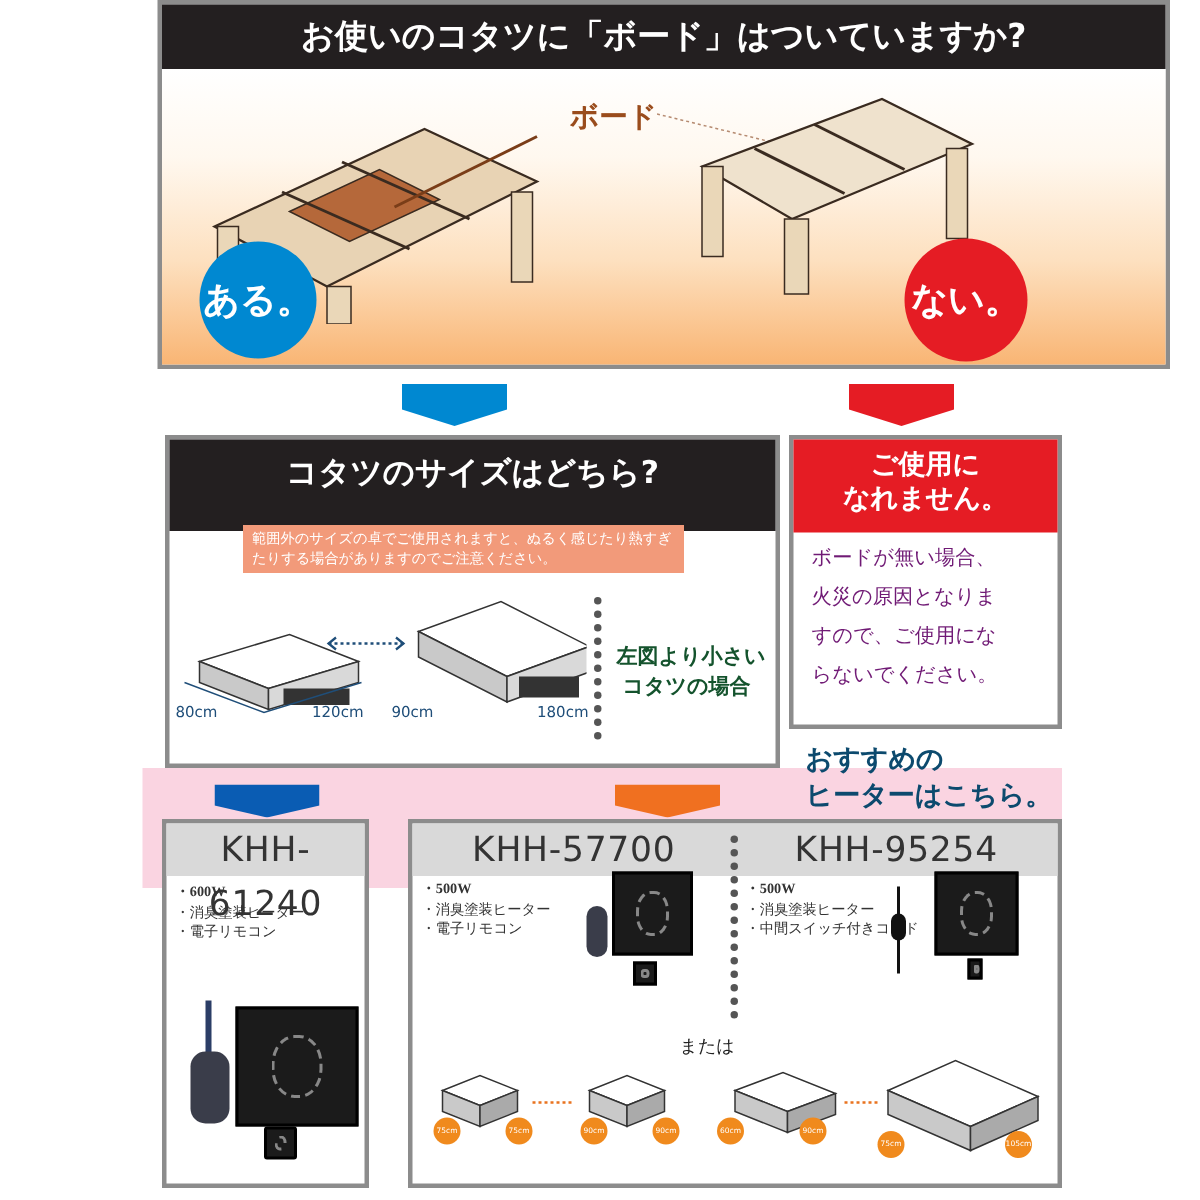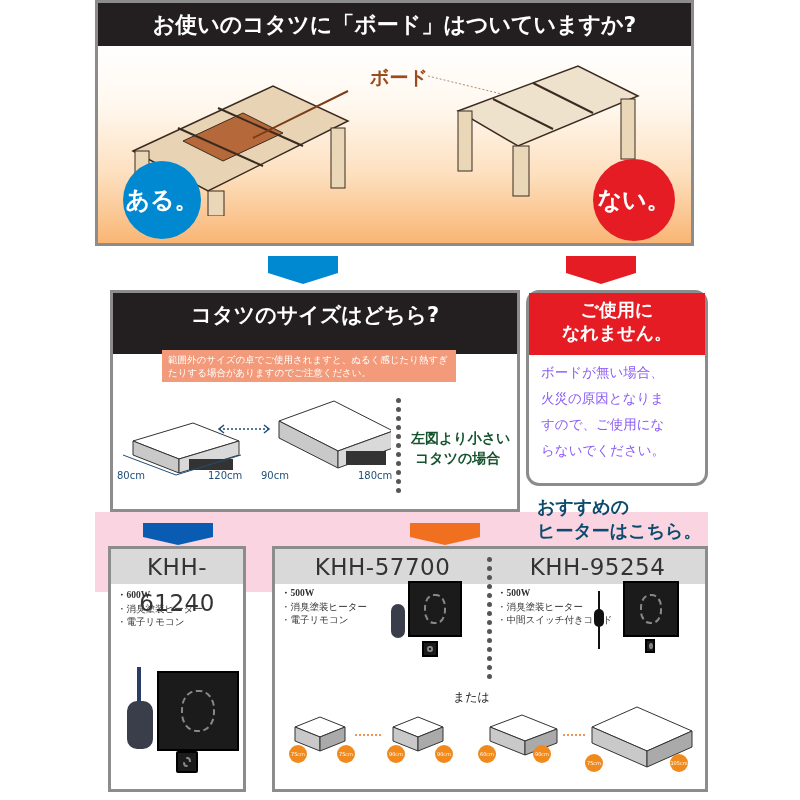--- a/index.html
+++ b/index.html
@@ -2,41 +2,41 @@
 <html><head>
 <meta charset="utf-8">
 <style>
   * { box-sizing: border-box; margin: 0; padding: 0; }
   body { width: 800px; height: 800px; background: #ffffff; position: relative; overflow: hidden;
          font-family: "DejaVu Sans", "Liberation Sans", sans-serif; color: #222; }
   .abs { position: absolute; }
   .frame { border: 3px solid #8c8c8c; background: #fff; }
   .blackbar { background: #231f20; color: #fff; font-weight: bold; text-align: center; }
   
-  #top { left: 95px; top: 0px; width: 599px; height: 246px; }
+  #top { left: 105px; top: 0px; width: 675px; height: 246px; }
   #top .blackbar { height: 43px; line-height: 43px; font-size: 22px; }
   #top .scene { position: absolute; left: 0; top: 43px; right: 0; bottom: 0;
      background: linear-gradient(to bottom, #ffffff 0%, #fff8ef 30%, #fde0bf 65%, #f9b574 100%); }
   .circle { position: absolute; border-radius: 50%; color: #fff; font-weight: bold; display: flex;
             align-items: center; justify-content: center; font-size: 24px; }
   .board-label { position: absolute; color: #9a4c1c; font-weight: bold; font-size: 19px; }
   
   .arrow { position: absolute; width: 70px; height: 28px; }
   
   #size { left: 110px; top: 290px; width: 410px; height: 222px; }
   #size .blackbar { height: 61px; line-height: 45px; font-size: 21px; }
   .note { position: absolute; left: 49px; top: 57px; width: 294px; background: #f29a7a; color: #fff;
           font-size: 9.5px; line-height: 13px; padding: 3px 6px; }
   .dim { position: absolute; font-size: 10px; color: #1f4e79; }
   .orange-txt { position: absolute; color: #14532d; font-weight: bold; font-size: 14px; line-height: 20px; }
   
-  #nouse { left: 526px; top: 290px; width: 182px; height: 196px; border-radius: 13px; }
+  #nouse { left: 526px; top: 290px; width: 182px; height: 196px; }
   #nouse .redbar { background: #e51c24; color: #fff; font-weight: bold; text-align: center;
                    font-size: 18px; line-height: 23px; padding: 5px 0; height: 62px; }
-  #nouse .body { font-size: 13.5px; line-height: 26px; padding: 4px 8px 0 12px; color: #8b5cf6; }
+  #nouse .body { font-size: 13.5px; line-height: 26px; padding: 4px 8px 0 12px; color: #701a75; }
   
   #pink { left: 95px; top: 512px; width: 613px; height: 80px; background: #fad4e1; }
   .rec-label { position: absolute; left: 537px; top: 495px; font-weight: bold; font-size: 18px; line-height: 24px; color: #0c4a6e; }
   
   .prod { background: #fff; }
   .prod .head { background: #d9d9d9; text-align: center; font-size: 23px; color: #333; height: 35px; line-height: 36px; letter-spacing: 0.5px; }
   .specs { position: absolute; font-size: 9.5px; line-height: 13px; color: #333; }
   .specs li { list-style: none; }
   .specs li:before { content: "・"; }
   .specs li.b { font-weight: bold; font-family: Liberation Serif, serif; }

